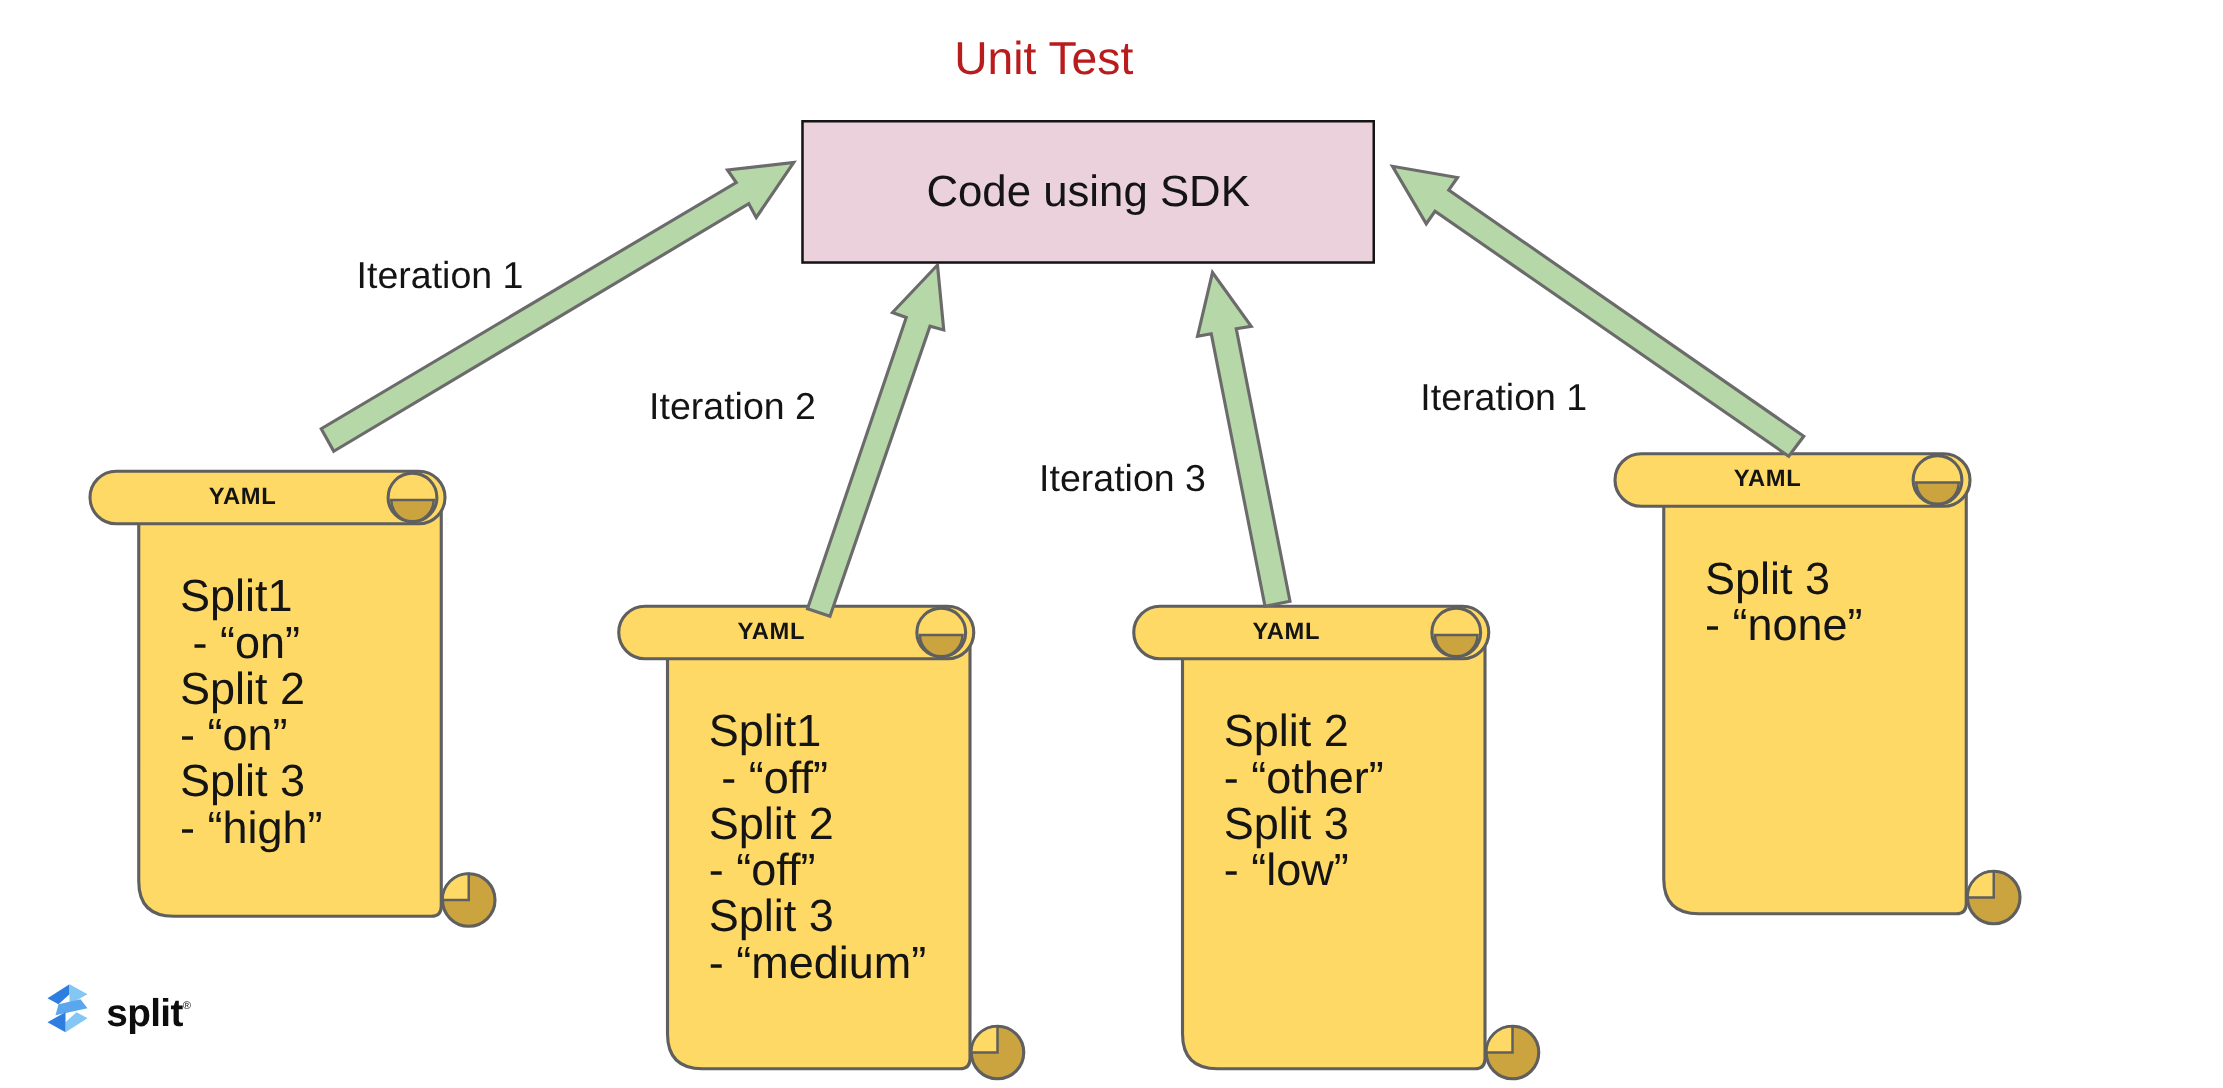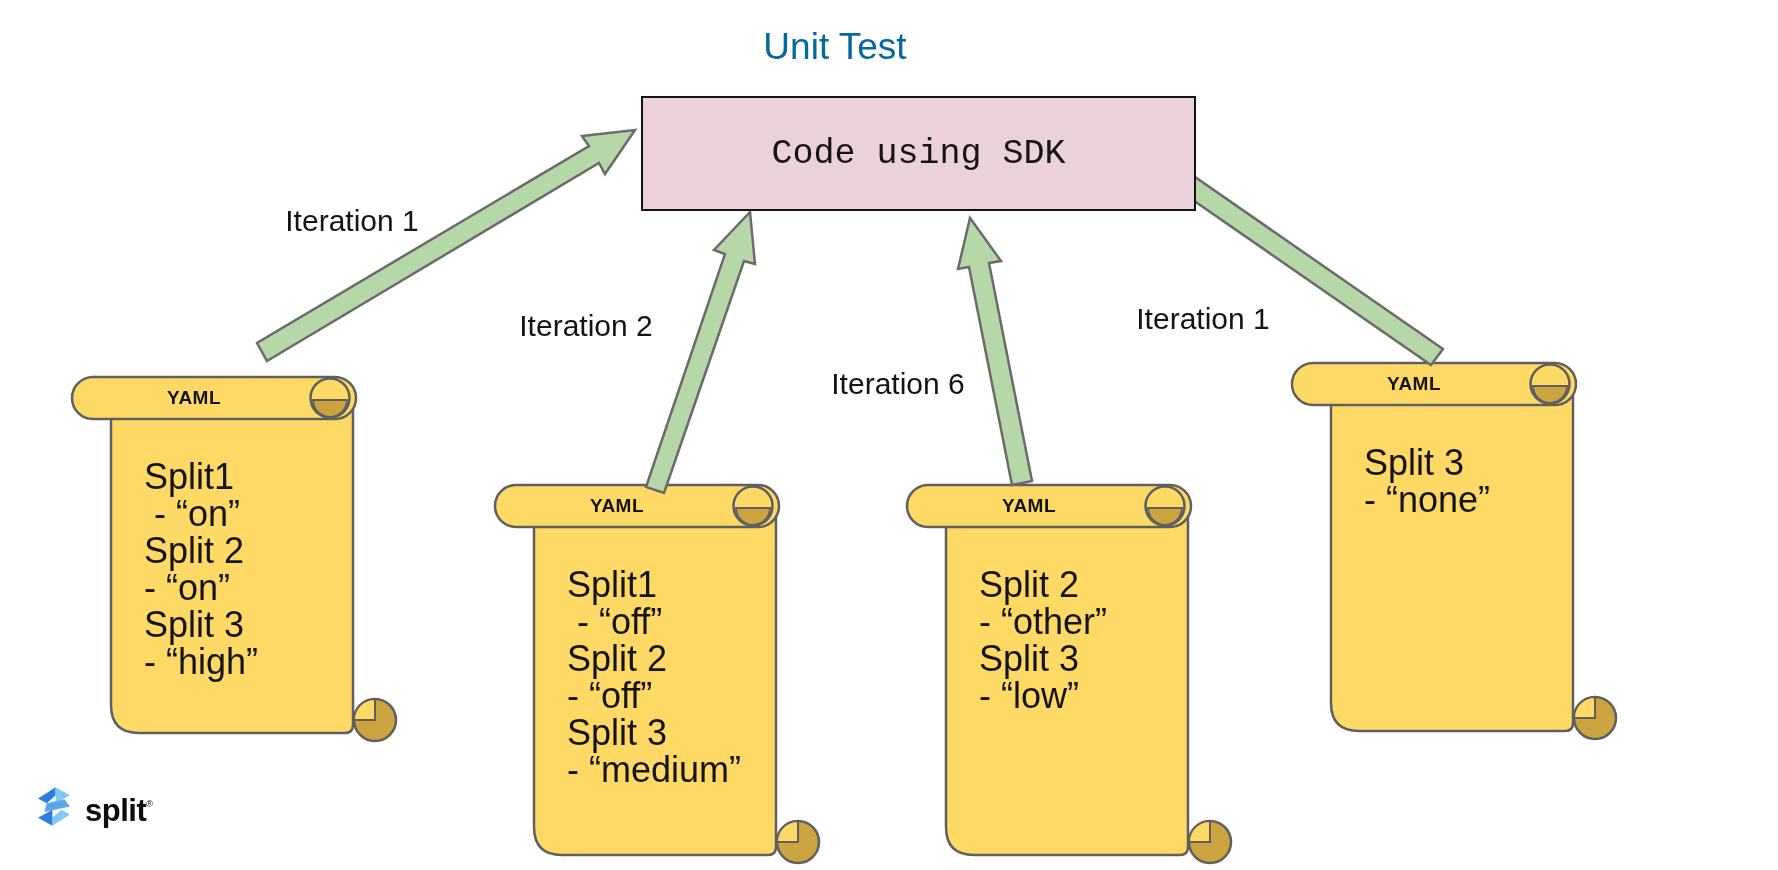--- a/index.html
+++ b/index.html
@@ -2,26 +2,26 @@
 <html><head>
 <meta charset="utf-8">
 <style>
   html,body{margin:0;padding:0;background:#ffffff;}
   #canvas{
     position:relative;width:1778px;height:870px;background:#ffffff;overflow:hidden;
     font-family:"Liberation Sans", sans-serif;color:#111;
   }
   .title{
     position:absolute;left:835px;top:26px;transform:translateX(-50%);
-    font-size:37px;white-space:nowrap;color:#0369a1;z-index:4;
+    font-size:37px;white-space:nowrap;color:#b91c1c;z-index:4;
   }
   .sdk-box{
-    position:absolute;left:641px;top:96px;width:555px;height:115px;
+    position:absolute;left:641px;top:96px;width:459px;height:115px;
     background:#EAD1DC;border:2.5px solid #141414;box-sizing:border-box;
-    display:flex;align-items:center;justify-content:center;z-index:3;font-family:Liberation Mono, monospace;
+    display:flex;align-items:center;justify-content:center;z-index:3;
   }
   .sdk-box .label{font-size:35px;color:#141414;white-space:nowrap;}
   #arrow-layer{position:absolute;left:0;top:0;z-index:2;}
   .arrow{fill:#B6D7A8;stroke:#6B6B6B;stroke-width:2.5;}
   .iter-label{
     position:absolute;transform:translate(-50%,-50%);font-size:30px;
     white-space:nowrap;color:#141414;z-index:4;text-align:center;
   }
   .iter-1{left:352px;top:221px;}
   .iter-2{left:586px;top:306px;margin-top:20px;}
@@ -64,21 +64,21 @@
 
   <svg id="arrow-layer" width="1778" height="870" viewBox="0 0 1778 870">
     <polygon class="arrow" points="267,361 599,163 605,174 635,130 582,136 589,146 257,343"></polygon>
     <polygon class="arrow" points="664,493 744,261 755,264 750,212 714,250 725,254 646,487"></polygon>
     <polygon class="arrow" points="1032,481 989,263 1001,261 970,218 958,269 969,267 1012,485"></polygon>
     <polygon class="arrow" points="1443,349 1159,152 1166,142 1114,133 1141,179 1148,169 1431,365"></polygon>
   </svg>
 
   <div class="iter-label iter-1">Iteration 1</div>
   <div class="iter-label iter-2">Iteration 2</div>
-  <div class="iter-label iter-3">Iteration 6</div>
+  <div class="iter-label iter-3">Iteration 3</div>
   <div class="iter-label iter-4">Iteration 1</div>
 
   <div class="scroll scroll-1">
     <svg width="336" height="386" viewBox="0 0 336 386">
         <path d="M43,30 H285 V352 Q285,360 277,360 H71 Q43,360 43,332 V30 Z" fill="#FFD966" stroke="#5F5F5F" stroke-width="2.5"></path>
         <circle cx="307" cy="347" r="21" fill="#CBA43F" stroke="#5F5F5F" stroke-width="2.5"></circle>
         <path d="M307,347 L286,347 A21,21 0 0 1 307,326 Z" fill="#FFD966" stroke="#5F5F5F" stroke-width="2"></path>
         <rect x="4" y="4" width="284" height="42" rx="21" fill="#FFD966" stroke="#5F5F5F" stroke-width="2.5"></rect>
         <circle cx="262" cy="25" r="19.5" fill="#FFD966" stroke="#5F5F5F" stroke-width="2.5"></circle>
         <path d="M245,27 A17,17 0 0 0 279,27 Z" fill="#CBA43F" stroke="#5F5F5F" stroke-width="2"></path>

